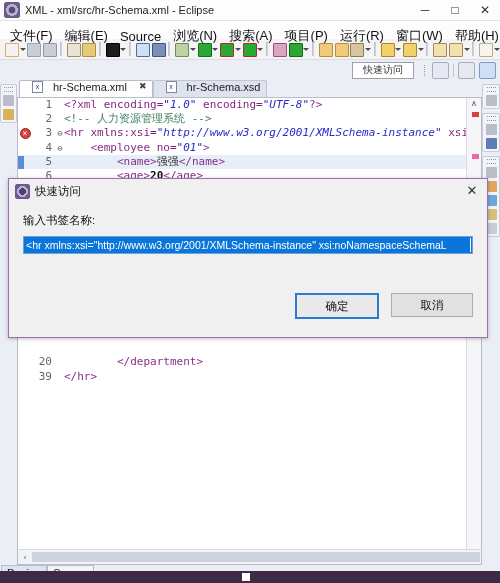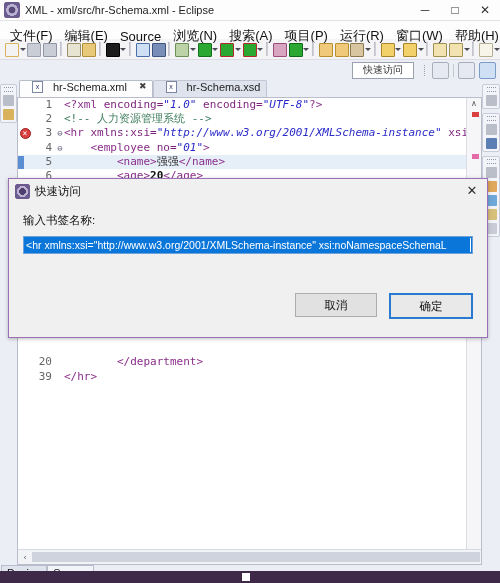--- a/index.html
+++ b/index.html
@@ -361,18 +361,18 @@
       <div class="dlg-x">✕</div>
     </div>
     <div class="dlg-body">
       <div class="dlg-label">输入书签名称:</div>
       <div class="dlg-input">
         <span class="sel">&lt;hr xmlns:xsi="http://www.w3.org/2001/XMLSchema-instance" xsi:noNamespaceSchemaL</span>
         <span class="caret"></span>
       </div>
     </div>
     <div class="dlg-btns">
+      <div class="dbtn focus">确定</div>
       <div class="dbtn">取消</div>
-      <div class="dbtn focus">确定</div>
     </div>
   </div>
 
 </div>
 
 </body></html>

